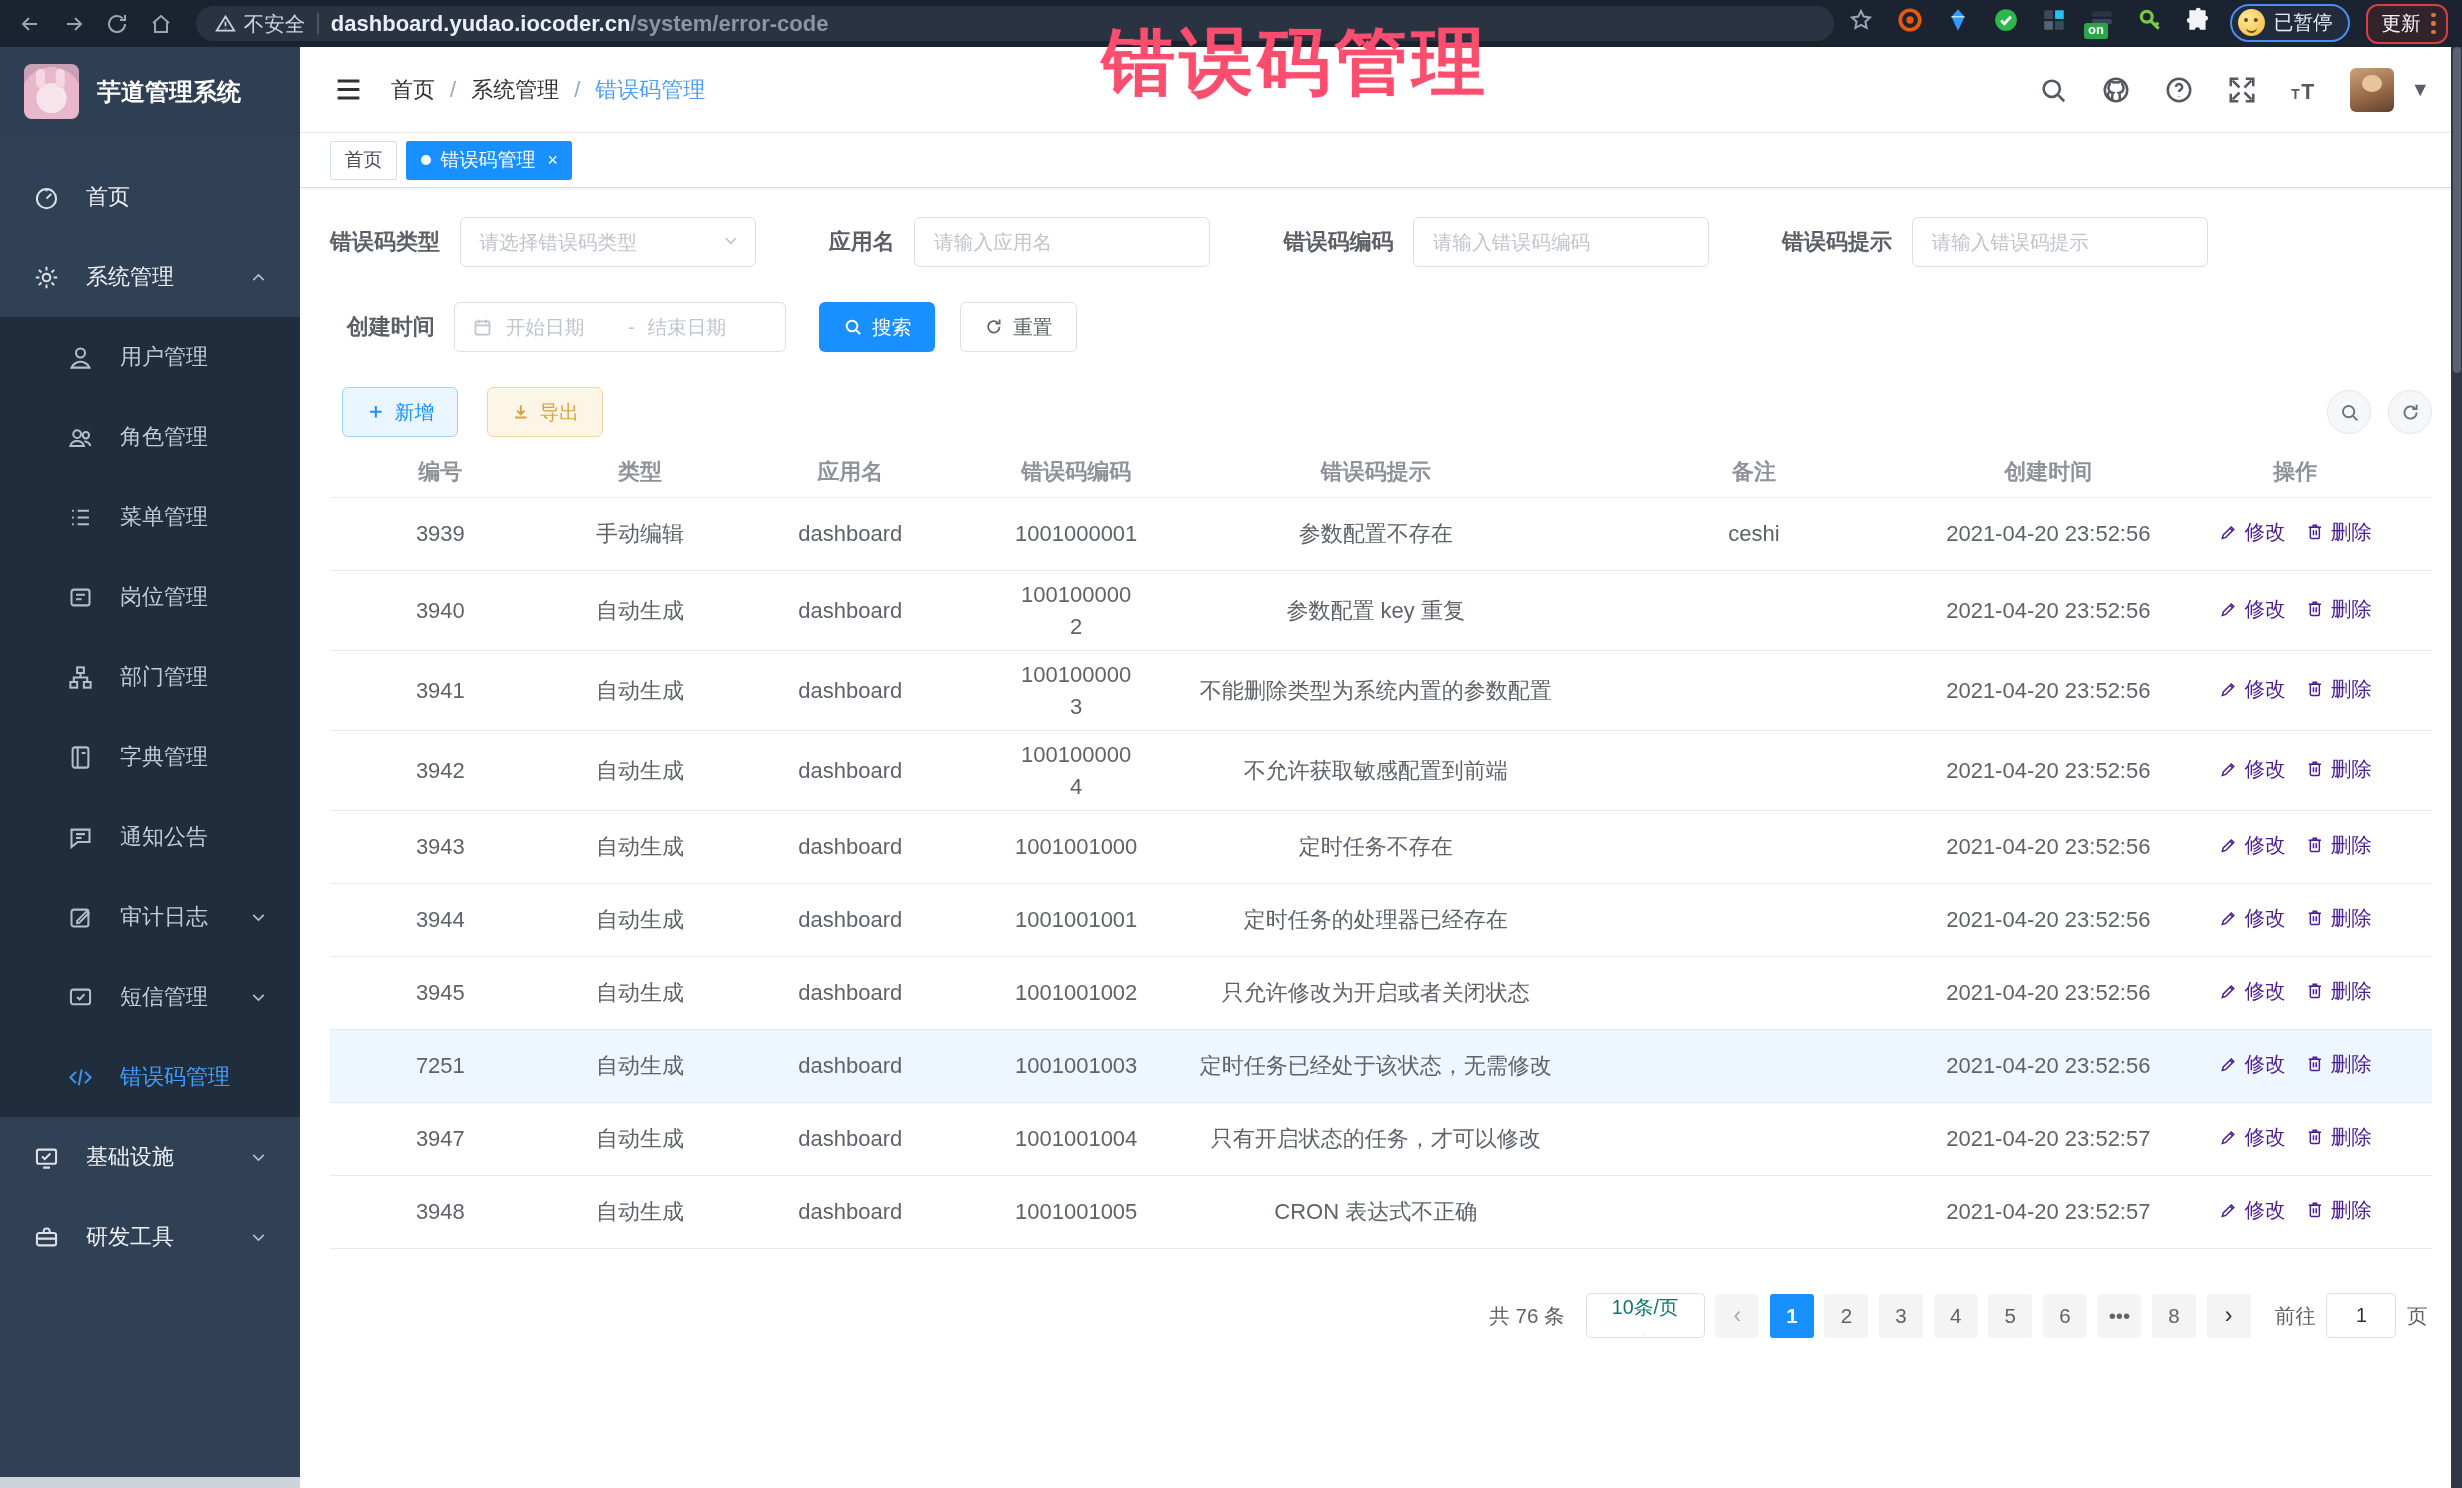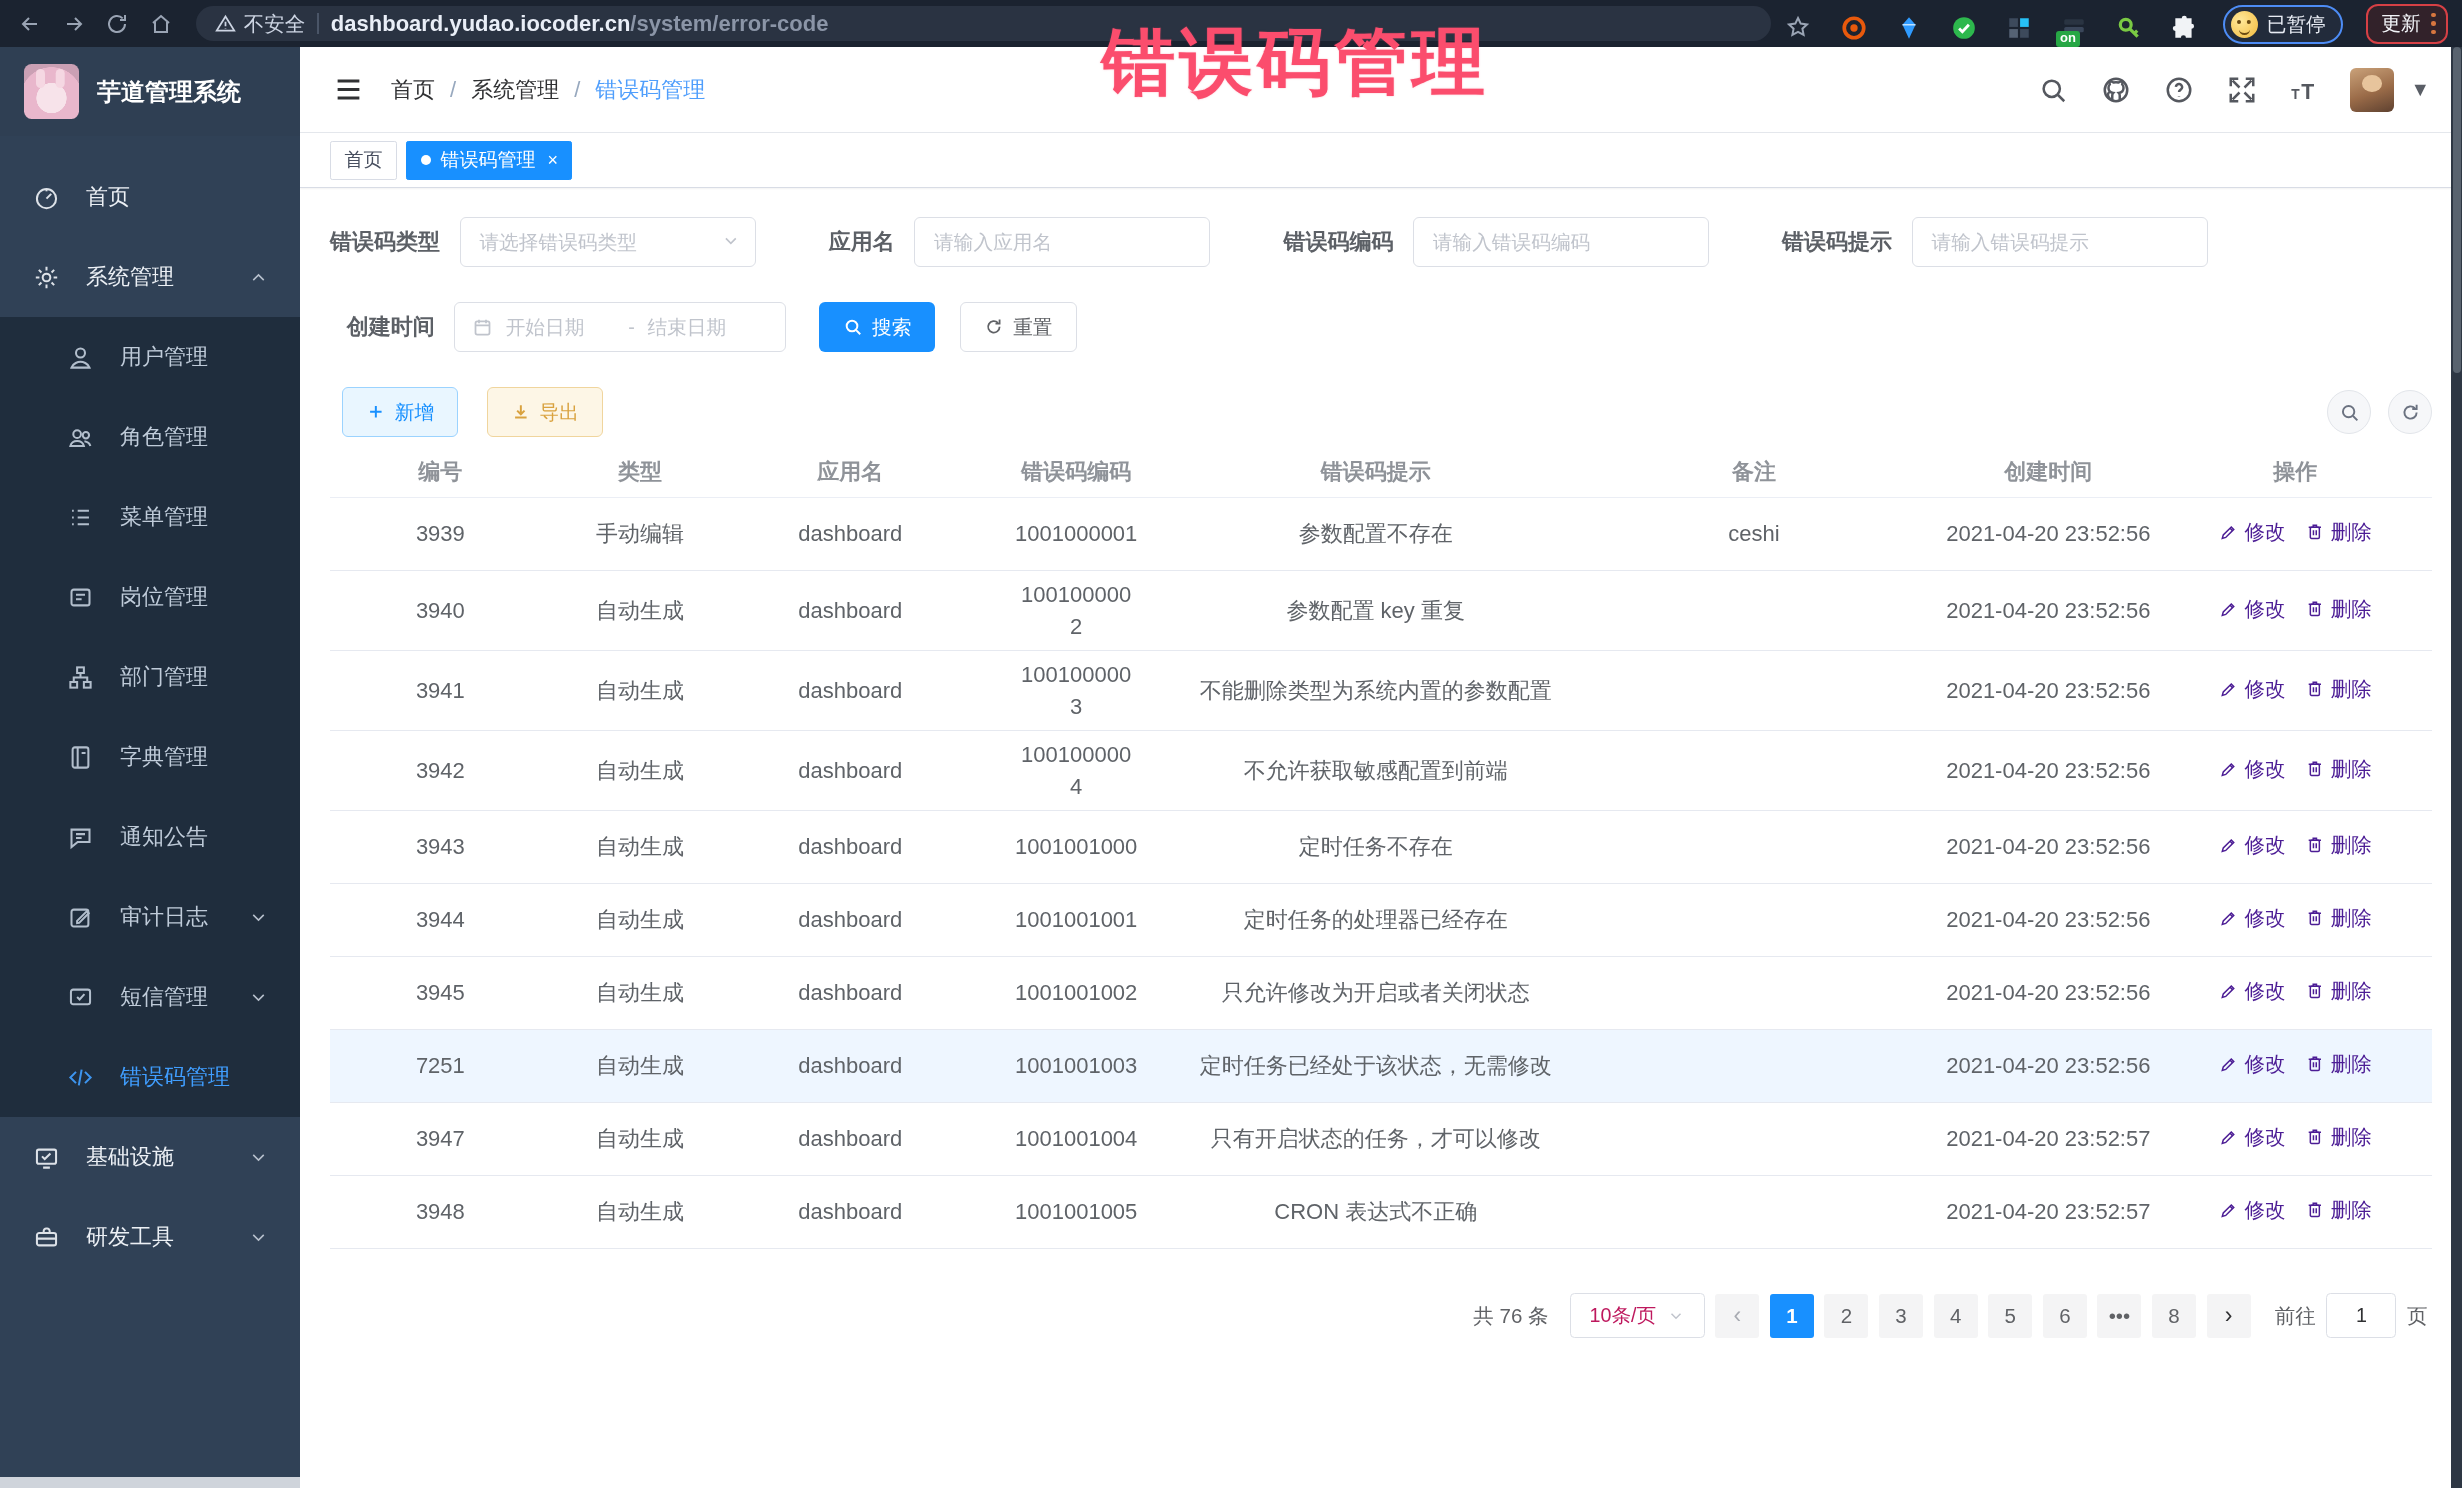--- a/index.html
+++ b/index.html
@@ -10,21 +10,21 @@
   .chrome{position:absolute;top:0;left:0;width:2462px;height:47px;background:#1b2330;display:flex;align-items:center;padding:0 13.6px;gap:10.6px;}
   .nav-ico{width:33px;height:33px;display:flex;align-items:center;justify-content:center;color:#9aa4b4;flex:0 0 auto;}
   .nav-ico svg{width:24px;height:24px;}
   .addr{flex:1;height:35px;background:#2a3342;border-radius:18px;display:flex;align-items:center;padding:0 19.7px;gap:12px;min-width:0;margin-left:7.6px;}
   .addr .warn{color:#cdd5e3;display:flex;align-items:center;gap:7.6px;font-size:20.5px;}
   .addr .warn svg{width:21px;height:21px;}
   .addr .sep{width:1.5px;height:21px;background:#4a5567;}
   .url{font-size:22px;white-space:nowrap;overflow:hidden;}
   .url .domain{color:#e9eef7;font-weight:bold;}
   .url .path{color:#8b95a7;font-weight:bold;}
-  .chrome-right{display:flex;align-items:flex-end;gap:23px;flex:0 0 auto;}
+  .chrome-right{display:flex;align-items:flex-start;gap:16px;flex:0 0 auto;}
   .ext{width:32px;height:32px;border-radius:6px;display:flex;align-items:center;justify-content:center;position:relative;}
   .ext svg{width:26px;height:26px;}
   .badge-on{position:absolute;bottom:-3px;left:-1.5px;background:#27a745;color:#fff;font-size:13px;font-weight:bold;padding:0.8px 3.8px;border-radius:3px;line-height:1.1;}
   .chip{display:flex;align-items:center;gap:9px;border:2.3px solid #4d8cf5;border-radius:24px;background:#222b3b;padding:3.8px 15px 3.8px 6px;}
   .chip .face{width:27px;height:27px;border-radius:50%;background:radial-gradient(circle at 35% 35%,#ffe89a,#f2b93b);position:relative;}
   .chip .face:before{content:"";position:absolute;left:6.8px;top:9px;width:3.8px;height:3.8px;border-radius:50%;background:#6b4a12;box-shadow:9.8px 0 0 #6b4a12;}
   .chip .face:after{content:"";position:absolute;left:8.3px;top:16.7px;width:10.6px;height:5.3px;border-bottom:2.3px solid #6b4a12;border-radius:0 0 7.6px 7.6px;}
   .chip-label{color:#e8ecf4;font-size:19.7px;}
   .update-btn{display:flex;align-items:center;gap:10.6px;border:2.3px solid #d64045;border-radius:12px;background:#32222a;padding:4.5px 10.6px 4.5px 13.6px;}
   .update-label{color:#f2f4f8;font-size:19.7px;}
@@ -112,21 +112,21 @@
   table.grid th{font-size:22px;color:#8f9399;font-weight:bold;height:50px;border-bottom:0.8px solid #ebeef5;text-align:center;padding:0 6px;}
   table.grid td{font-size:22px;color:#5f6368;text-align:center;border-bottom:0.8px solid #e6e9f0;padding:7.6px 6px;height:73px;line-height:1.45;}
   tr.hovered td{background:#eef6ff;}
   .act-link{color:#4c1d95;text-decoration:none;display:inline-flex;align-items:center;gap:6px;font-size:20.5px;cursor:pointer;text-align:right;}
   .act-link svg{width:19.7px;height:19.7px;}
   .act-gap{display:inline-block;width:19.7px;}
 
   
   .pagination{display:flex;align-items:center;justify-content:flex-end;margin-top:44px;gap:10.6px;padding-right:4.5px;}
   .pg-total{font-size:20.5px;color:#606266;margin-right:10.6px;}
-  .pg-size{width:135px;height:45px;border:0.8px solid #dcdfe6;border-radius:4.5px;display:flex;align-items:center;justify-content:center;gap:10.6px;font-size:19.7px;color:#be185d;background:#fff;cursor:pointer;}
+  .pg-size{width:119px;height:45px;border:0.8px solid #dcdfe6;border-radius:4.5px;display:flex;align-items:center;justify-content:center;gap:10.6px;font-size:19.7px;color:#0f766e;background:#fff;cursor:pointer;flex-direction:column;}
   .pg-size svg{width:18px;height:18px;color:#c0c4cc;}
   .pg-btn{min-width:44px;height:44px;border-radius:3px;background:#f4f4f5;color:#606266;font-size:20.5px;display:flex;align-items:center;justify-content:center;cursor:pointer;padding:0 4.5px;}
   .pg-btn.num.active{background:#1890ff;color:#fff;font-weight:bold;}
   .pg-btn.nav{color:#a8abb2;background:#f4f4f5;font-size:23px;}
   .pg-btn.nav.next{color:#303133;}
   .pg-goto{display:flex;align-items:center;gap:10.6px;margin-left:13.6px;font-size:20.5px;color:#606266;}
   .pg-goto .goto-input{width:70px;height:45px;border:0.8px solid #dcdfe6;border-radius:4.5px;text-align:center;font-size:19.7px;color:#303133;outline:none;}
 </style>
 </head>
 <body>

